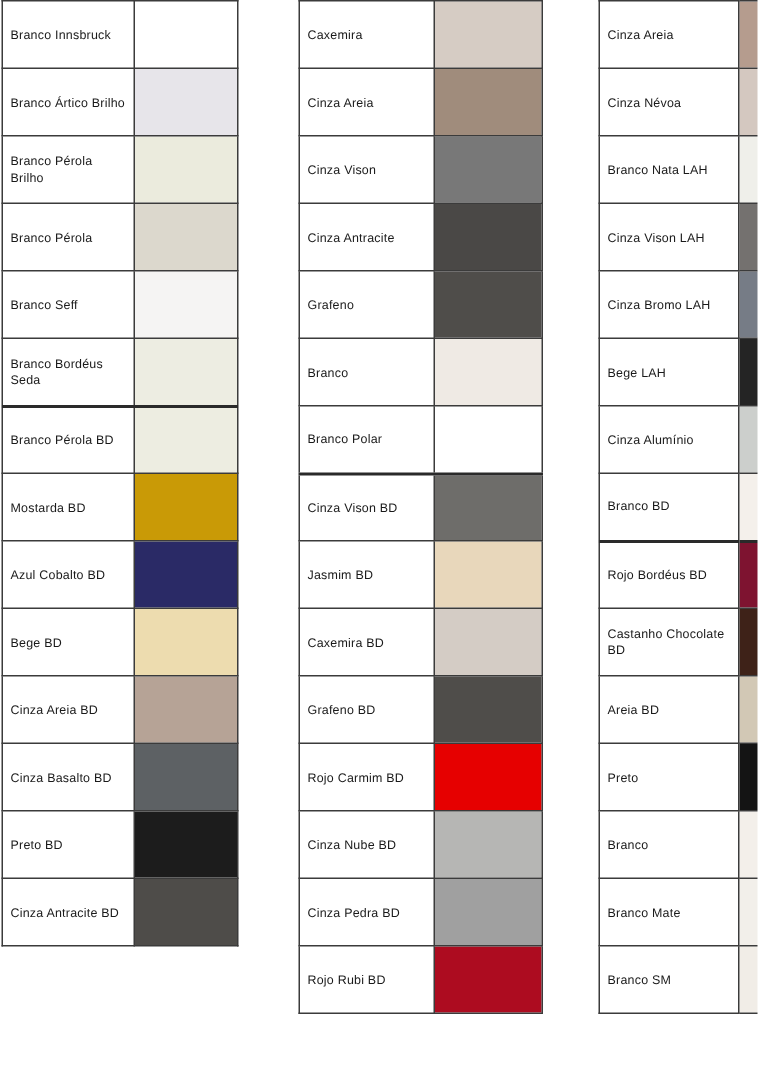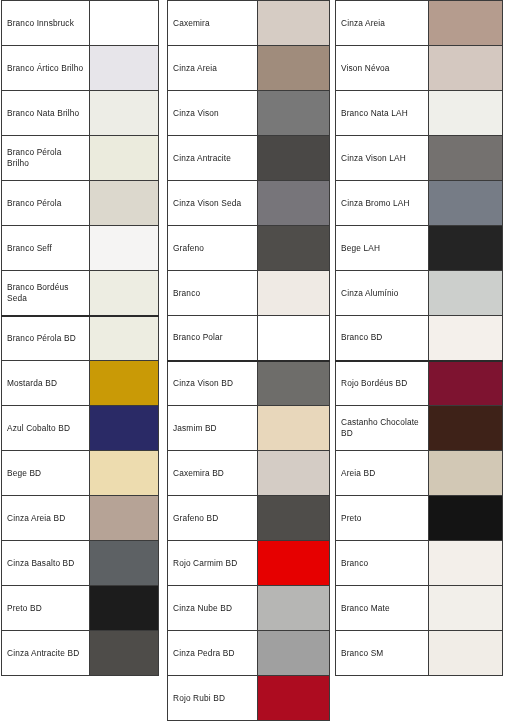--- a/index.html
+++ b/index.html
@@ -14,20 +14,21 @@
     overflow: hidden;
   }
   #sheet {
     position: relative;
     width: 505px;
     height: 526px;
     display: flex;
     flex-direction: row;
     align-items: flex-start;
     box-sizing: border-box;
+    gap: 32px;
   }
   .col-table {
     border-collapse: collapse;
     table-layout: fixed;
     border-spacing: 0;
     background: #ffffff;
   }
   .col-table.c1 { width: 158px; margin-left: 1px; }
   .col-table.c2 { width: 163px; margin-left: 8px; }
   .col-table.c3 { width: 168px; margin-left: 5px; }
@@ -81,26 +82,20 @@
             <span class="swatch" style="background-color: rgb(255, 255, 255);"></span>
           </td>
         </tr>
         <tr>
           <td class="name-cell">Branco Ártico Brilho</td>
           <td class="swatch-cell">
             <span class="swatch" style="background-color: rgb(231, 229, 234);"></span>
           </td>
         </tr>
         <tr>
-          <td class="name-cell">Branco Nata Brilho</td>
-          <td class="swatch-cell">
-            <span class="swatch" style="background-color: rgb(237, 237, 230);"></span>
-          </td>
-        </tr>
-        <tr>
           <td class="name-cell">Branco Pérola Brilho</td>
           <td class="swatch-cell">
             <span class="swatch" style="background-color: rgb(235, 235, 221);"></span>
           </td>
         </tr>
         <tr>
           <td class="name-cell">Branco Pérola</td>
           <td class="swatch-cell">
             <span class="swatch" style="background-color: rgb(220, 216, 205);"></span>
           </td>
@@ -187,26 +182,20 @@
             <span class="swatch" style="background-color: rgb(120, 120, 120);"></span>
           </td>
         </tr>
         <tr>
           <td class="name-cell">Cinza Antracite</td>
           <td class="swatch-cell">
             <span class="swatch" style="background-color: rgb(74, 72, 70);"></span>
           </td>
         </tr>
         <tr>
-          <td class="name-cell">Cinza Vison Seda</td>
-          <td class="swatch-cell">
-            <span class="swatch" style="background-color: rgb(119, 117, 122);"></span>
-          </td>
-        </tr>
-        <tr>
           <td class="name-cell">Grafeno</td>
           <td class="swatch-cell">
             <span class="swatch" style="background-color: rgb(79, 77, 74);"></span>
           </td>
         </tr>
         <tr>
           <td class="name-cell">Branco</td>
           <td class="swatch-cell">
             <span class="swatch" style="background-color: rgb(239, 234, 228);"></span>
           </td>
@@ -269,21 +258,21 @@
     </table>
     <table class="col-table c3">
       <tbody>
         <tr>
           <td class="name-cell">Cinza Areia</td>
           <td class="swatch-cell">
             <span class="swatch" style="background-color: rgb(181, 156, 142);"></span>
           </td>
         </tr>
         <tr>
-          <td class="name-cell">Vison Névoa</td>
+          <td class="name-cell">Cinza Névoa</td>
           <td class="swatch-cell">
             <span class="swatch" style="background-color: rgb(212, 200, 192);"></span>
           </td>
         </tr>
         <tr>
           <td class="name-cell">Branco Nata LAH</td>
           <td class="swatch-cell">
             <span class="swatch" style="background-color: rgb(239, 239, 234);"></span>
           </td>
         </tr>

